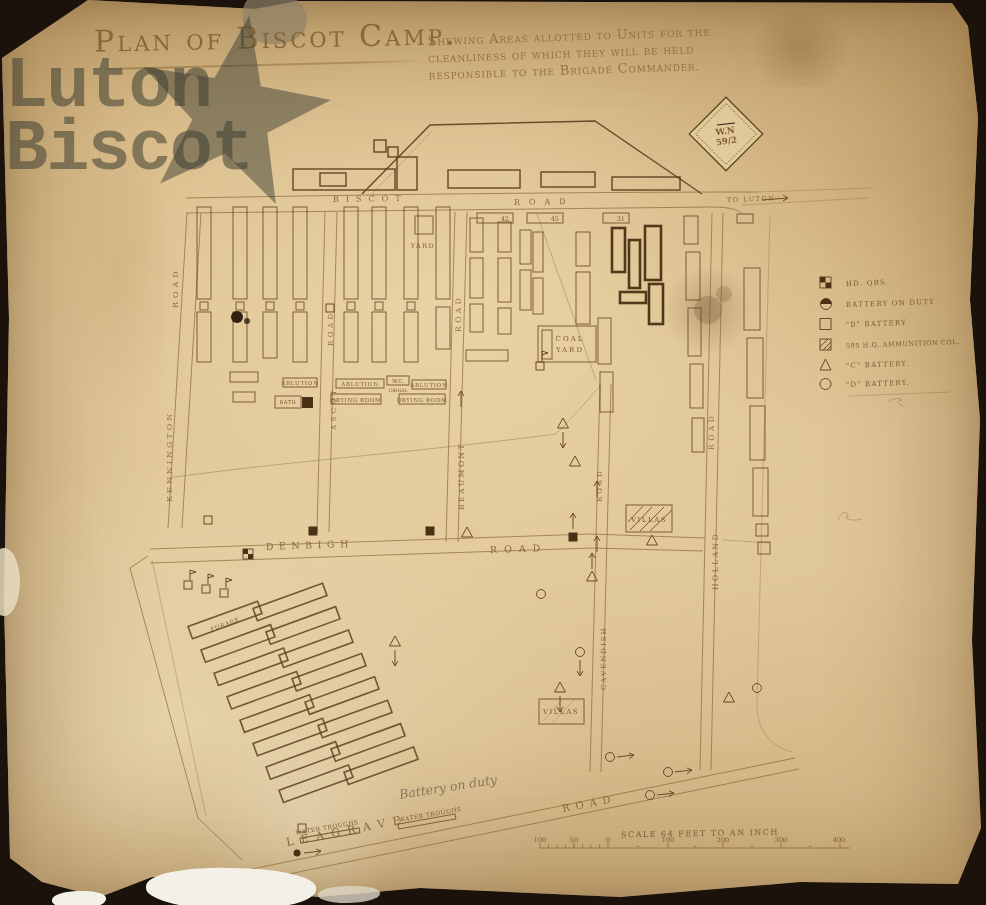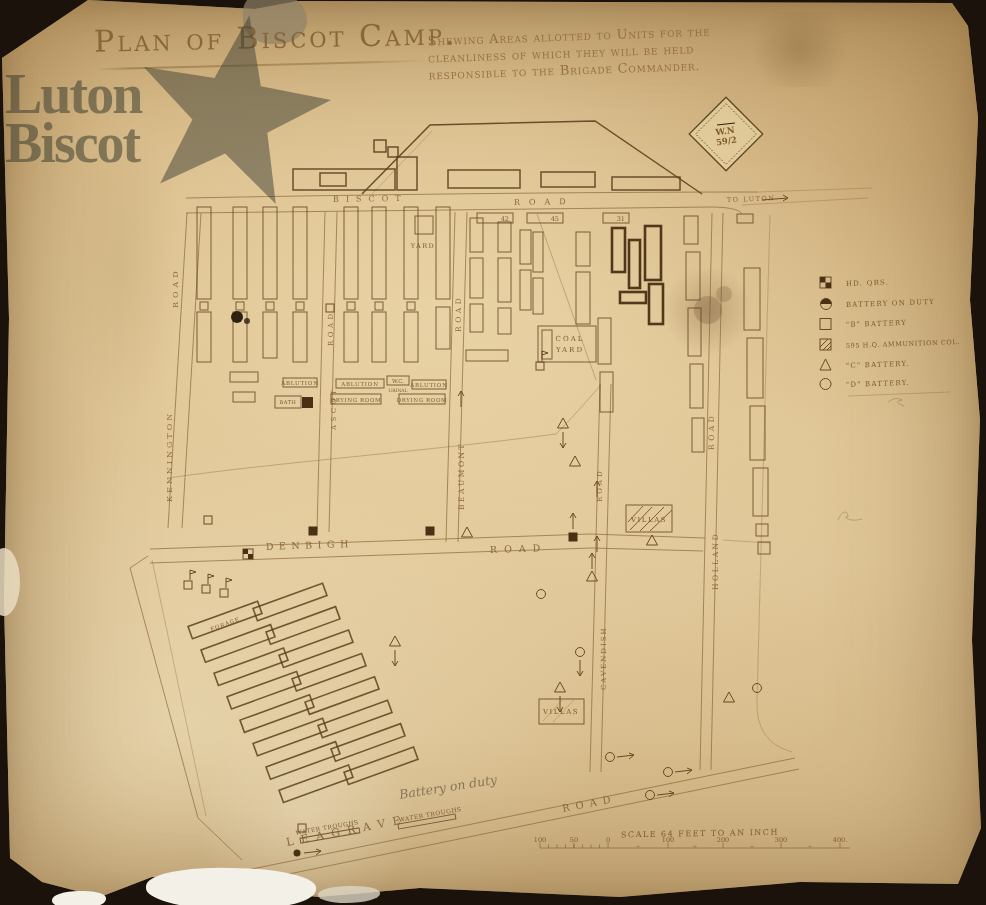--- a/index.html
+++ b/index.html
@@ -25,22 +25,22 @@
   .tear{position:absolute;background:#f3f0e7;border-radius:50% 40% 55% 45%;}
   .t1{left:146px;top:868px;width:170px;height:42px;transform:rotate(2deg);}
   .t2{left:52px;top:891px;width:54px;height:18px;}
   .t3{left:318px;top:886px;width:62px;height:17px;background:#ddd6c4;opacity:.8;}
   .title-main{position:absolute;left:94px;top:20px;font-size:30px;font-variant:small-caps;
     letter-spacing:3px;color:rgba(130,95,48,.88);transform:rotate(-1.2deg);white-space:nowrap;}
   .title-rule{position:absolute;left:96px;top:64px;width:330px;height:2px;transform:rotate(-1.5deg);
     background:linear-gradient(90deg,transparent,rgba(130,95,48,.5) 10%,rgba(130,95,48,.4) 80%,transparent);}
   .title-sub{position:absolute;left:428px;top:26px;width:370px;font-size:13px;font-variant:small-caps;
     letter-spacing:.8px;line-height:17px;color:rgba(148,110,58,.95);transform:rotate(-2deg);}
-  .wm{position:absolute;left:5px;top:70px;font-family:Liberation Serif, serif;font-weight:700;
-    font-size:56px;line-height:.88;letter-spacing:-2px;color:rgba(60,62,50,.55);}
+  .wm{position:absolute;left:5px;top:56px;font-family:Liberation Mono, monospace;font-weight:700;
+    font-size:72px;line-height:.88;letter-spacing:-2px;color:rgba(60,62,50,.55);}
   .star-svg{position:absolute;left:122px;top:4px;}
   svg.map{position:absolute;left:0;top:0;pointer-events:none;}
   svg.map .r{stroke:#8a6838;stroke-width:1;fill:none;opacity:.7;}
   svg.map .rf{stroke:#8a6838;stroke-width:.8;fill:none;opacity:.45;}
   svg.map .b{stroke:#6b4a26;stroke-width:1;fill:none;opacity:.85;}
   svg.map .tb{stroke:#5d4120;stroke-width:1.5;fill:none;opacity:.9;}
   svg.map .bb{stroke:#4a3014;stroke-width:2.6;fill:none;opacity:.95;}
   svg.map .hl{stroke:#5d4120;stroke-width:1.6;fill:none;opacity:.85;}
   svg.map .pen{stroke:rgba(125,105,72,.5);stroke-width:.8;fill:none;}
   svg.map text{fill:#7d5a2c;font-family:"DejaVu Serif",serif;}

